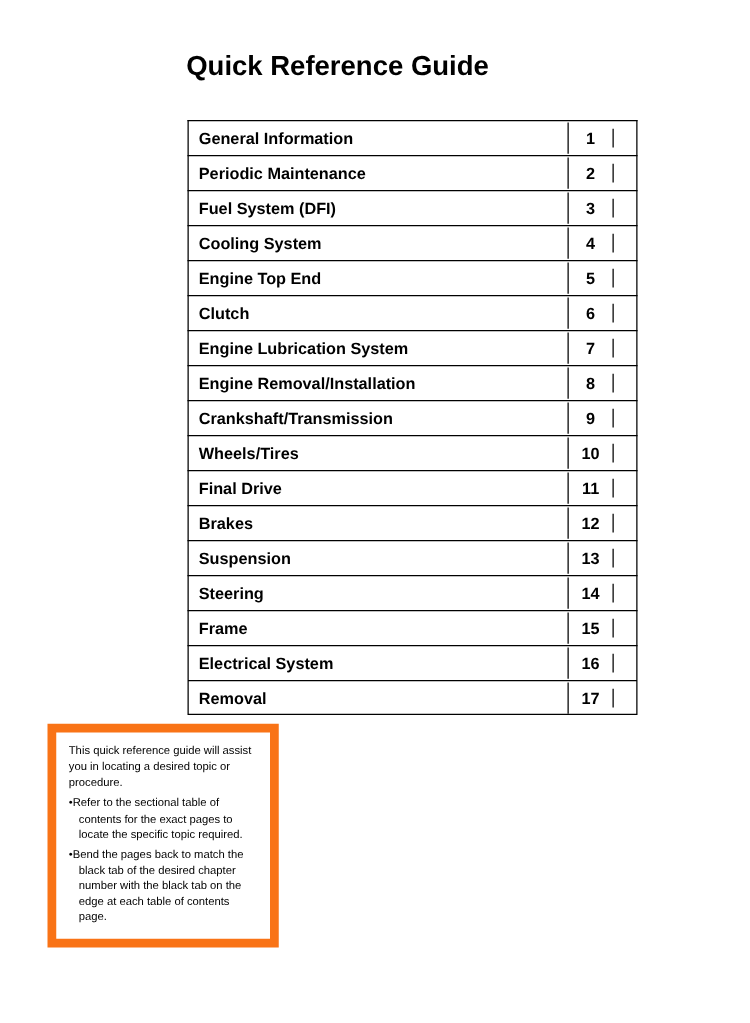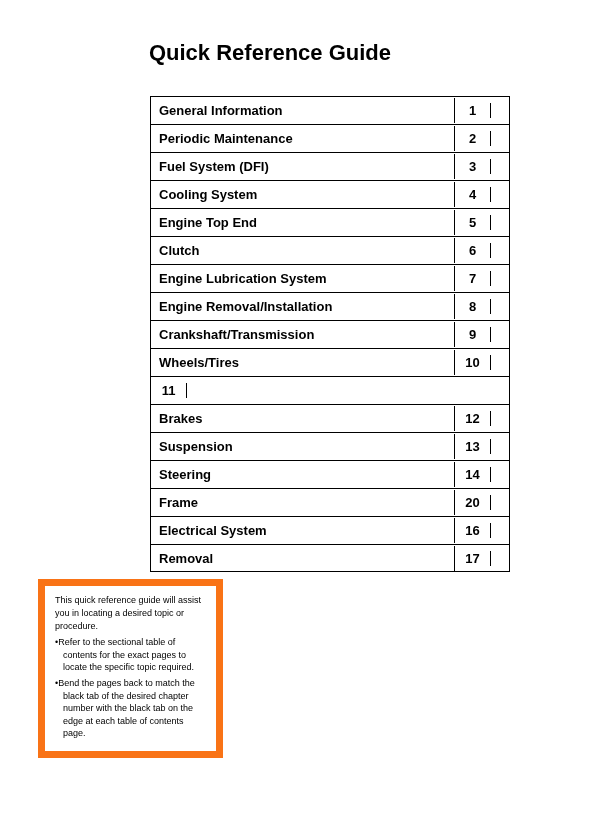--- a/index.html
+++ b/index.html
@@ -147,41 +147,42 @@
         <div class="toc-label">Crankshaft/Transmission</div>
         <div class="toc-number">9</div>
         <div class="toc-black-tab"></div>
       </div>
       <div class="toc-row">
         <div class="toc-label">Wheels/Tires</div>
         <div class="toc-number">10</div>
         <div class="toc-black-tab"></div>
       </div>
       <div class="toc-row">
+        <div class="toc-label">Final Drive</div>
         <div class="toc-number">11</div>
         <div class="toc-black-tab"></div>
       </div>
       <div class="toc-row">
         <div class="toc-label">Brakes</div>
         <div class="toc-number">12</div>
         <div class="toc-black-tab"></div>
       </div>
       <div class="toc-row">
         <div class="toc-label">Suspension</div>
         <div class="toc-number">13</div>
         <div class="toc-black-tab"></div>
       </div>
       <div class="toc-row">
         <div class="toc-label">Steering</div>
         <div class="toc-number">14</div>
         <div class="toc-black-tab"></div>
       </div>
       <div class="toc-row">
         <div class="toc-label">Frame</div>
-        <div class="toc-number">20</div>
+        <div class="toc-number">15</div>
         <div class="toc-black-tab"></div>
       </div>
       <div class="toc-row">
         <div class="toc-label">Electrical System</div>
         <div class="toc-number">16</div>
         <div class="toc-black-tab"></div>
       </div>
       <div class="toc-row">
         <div class="toc-label">Removal</div>
         <div class="toc-number">17</div>

